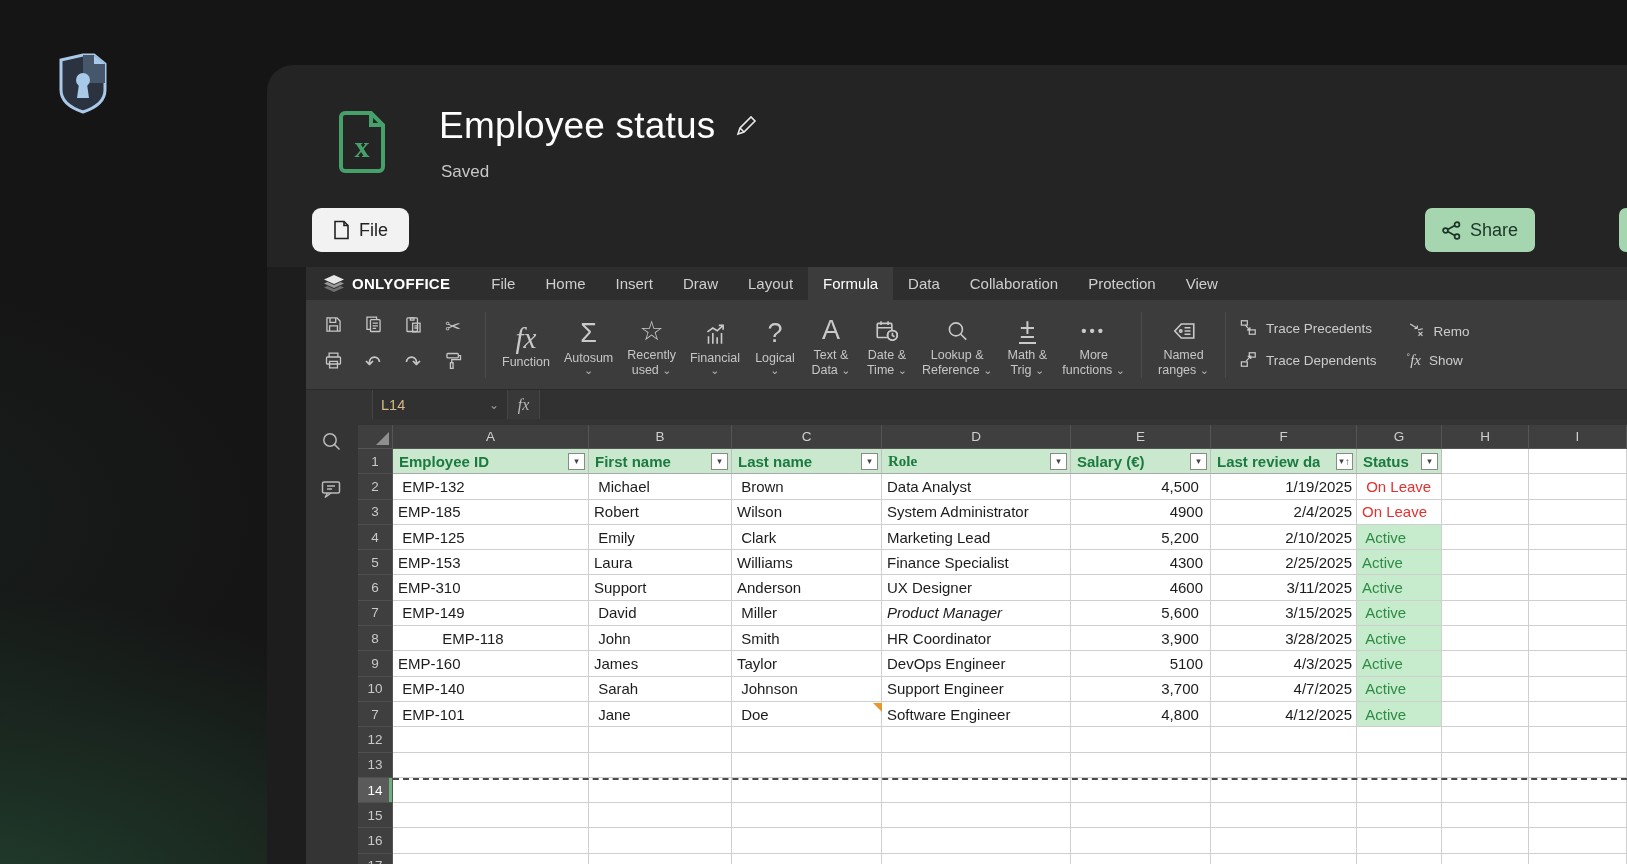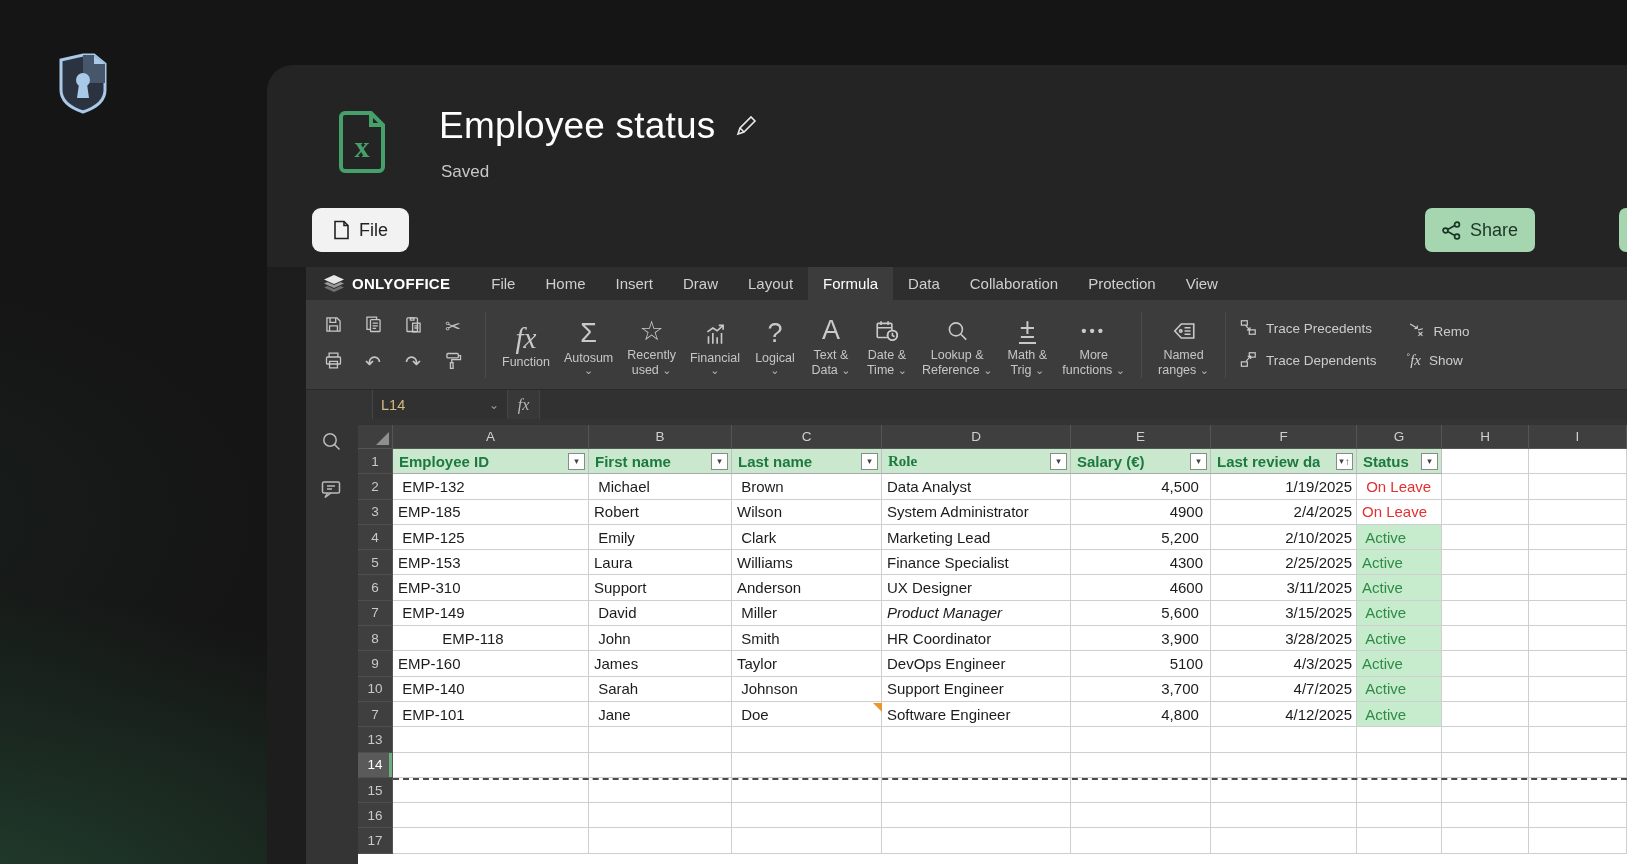--- a/index.html
+++ b/index.html
@@ -545,20 +545,32 @@
           <div class="cell" style="width: 143px; height: 25.3px;"> Jane</div>
           <div class="cell" style="width: 150px; height: 25.3px;"> Doe</div>
           <div class="cell" style="width: 189px; height: 25.3px;">Software Engineer</div>
           <div class="cell al-r sal" style="width: 140px; height: 25.3px;">4,800 </div>
           <div class="cell al-r" style="width: 146px; height: 25.3px;">4/12/2025</div>
           <div class="cell st-active" style="width: 85px; height: 25.3px;"> Active</div>
           <div class="cell" style="width: 87px; height: 25.3px;"></div>
           <div class="cell" style="width: 98px; height: 25.3px;"></div>
         </div>
         <div class="g-row">
+          <div class="gut" style="width: 35px; height: 25.3px;">12</div>
+          <div class="cell" style="width: 196px; height: 25.3px;"></div>
+          <div class="cell" style="width: 143px; height: 25.3px;"></div>
+          <div class="cell" style="width: 150px; height: 25.3px;"></div>
+          <div class="cell" style="width: 189px; height: 25.3px;"></div>
+          <div class="cell al-r sal" style="width: 140px; height: 25.3px;"></div>
+          <div class="cell al-r" style="width: 146px; height: 25.3px;"></div>
+          <div class="cell" style="width: 85px; height: 25.3px;"></div>
+          <div class="cell" style="width: 87px; height: 25.3px;"></div>
+          <div class="cell" style="width: 98px; height: 25.3px;"></div>
+        </div>
+        <div class="g-row">
           <div class="gut" style="width: 35px; height: 25.3px;">13</div>
           <div class="cell" style="width: 196px; height: 25.3px;"></div>
           <div class="cell" style="width: 143px; height: 25.3px;"></div>
           <div class="cell" style="width: 150px; height: 25.3px;"></div>
           <div class="cell" style="width: 189px; height: 25.3px;"></div>
           <div class="cell al-r sal" style="width: 140px; height: 25.3px;"></div>
           <div class="cell al-r" style="width: 146px; height: 25.3px;"></div>
           <div class="cell" style="width: 85px; height: 25.3px;"></div>
           <div class="cell" style="width: 87px; height: 25.3px;"></div>
           <div class="cell" style="width: 98px; height: 25.3px;"></div>

